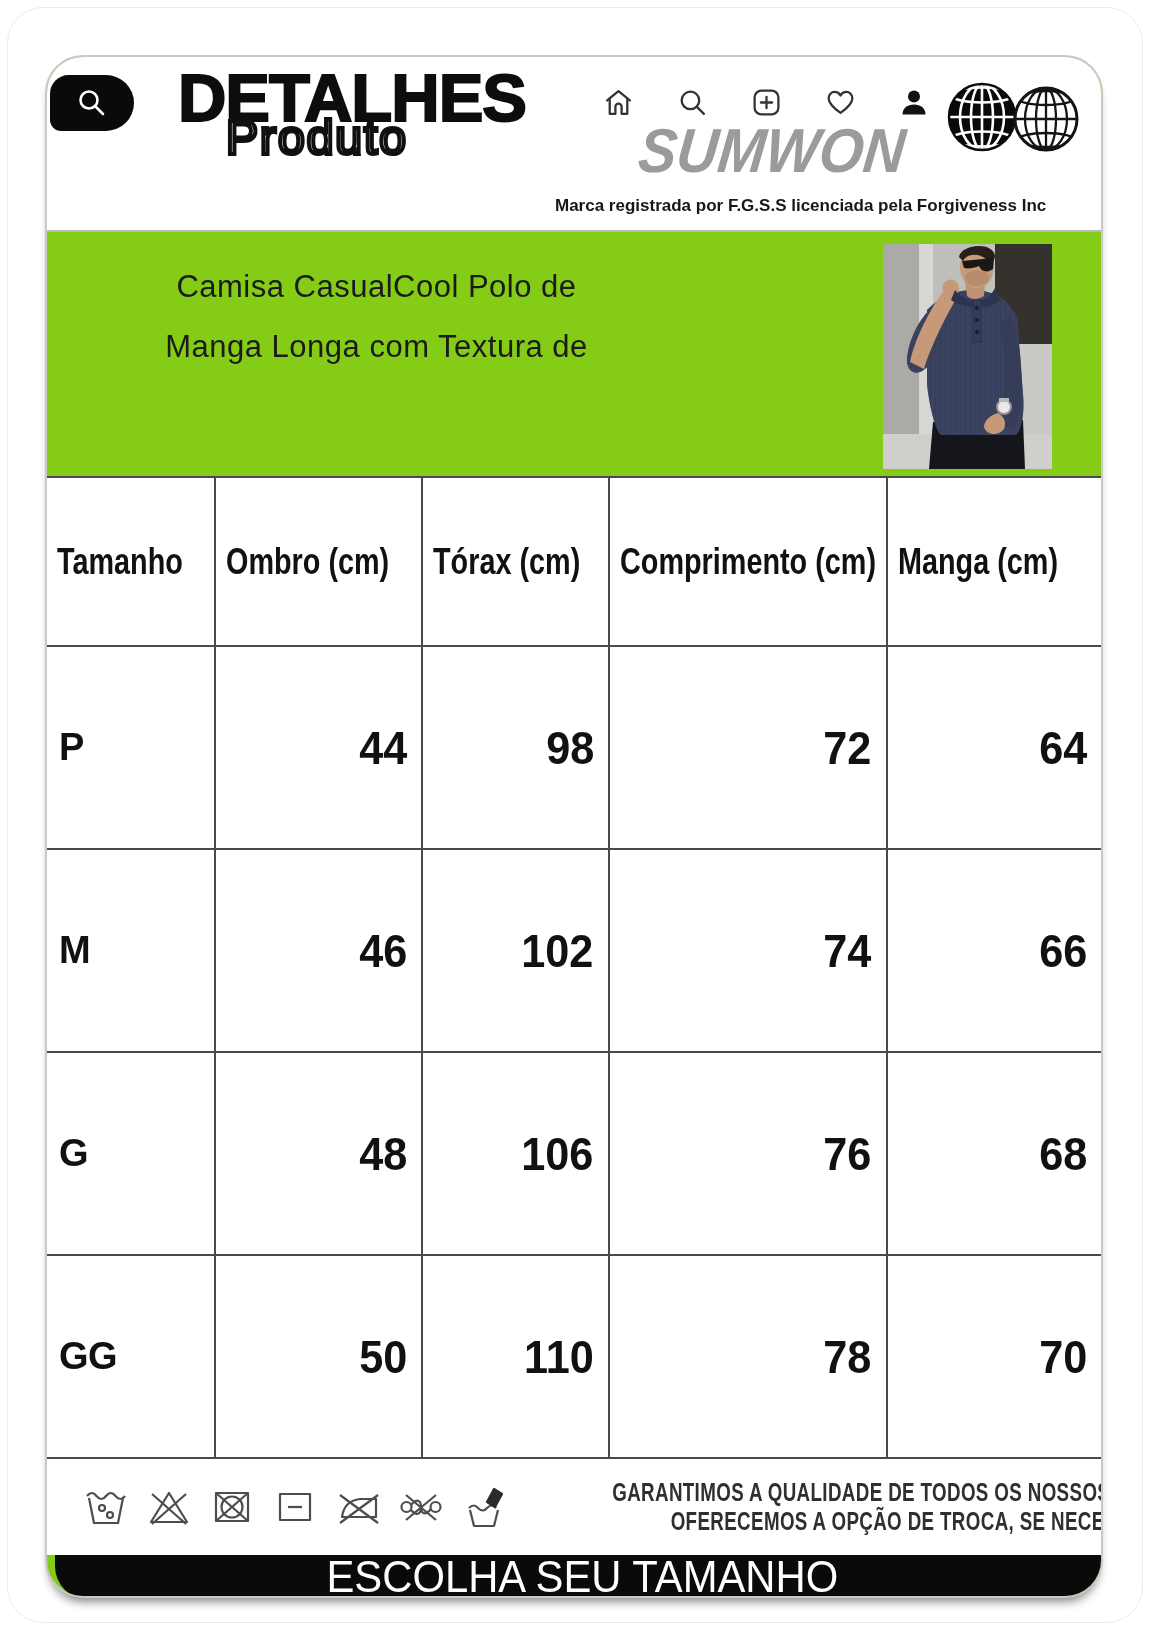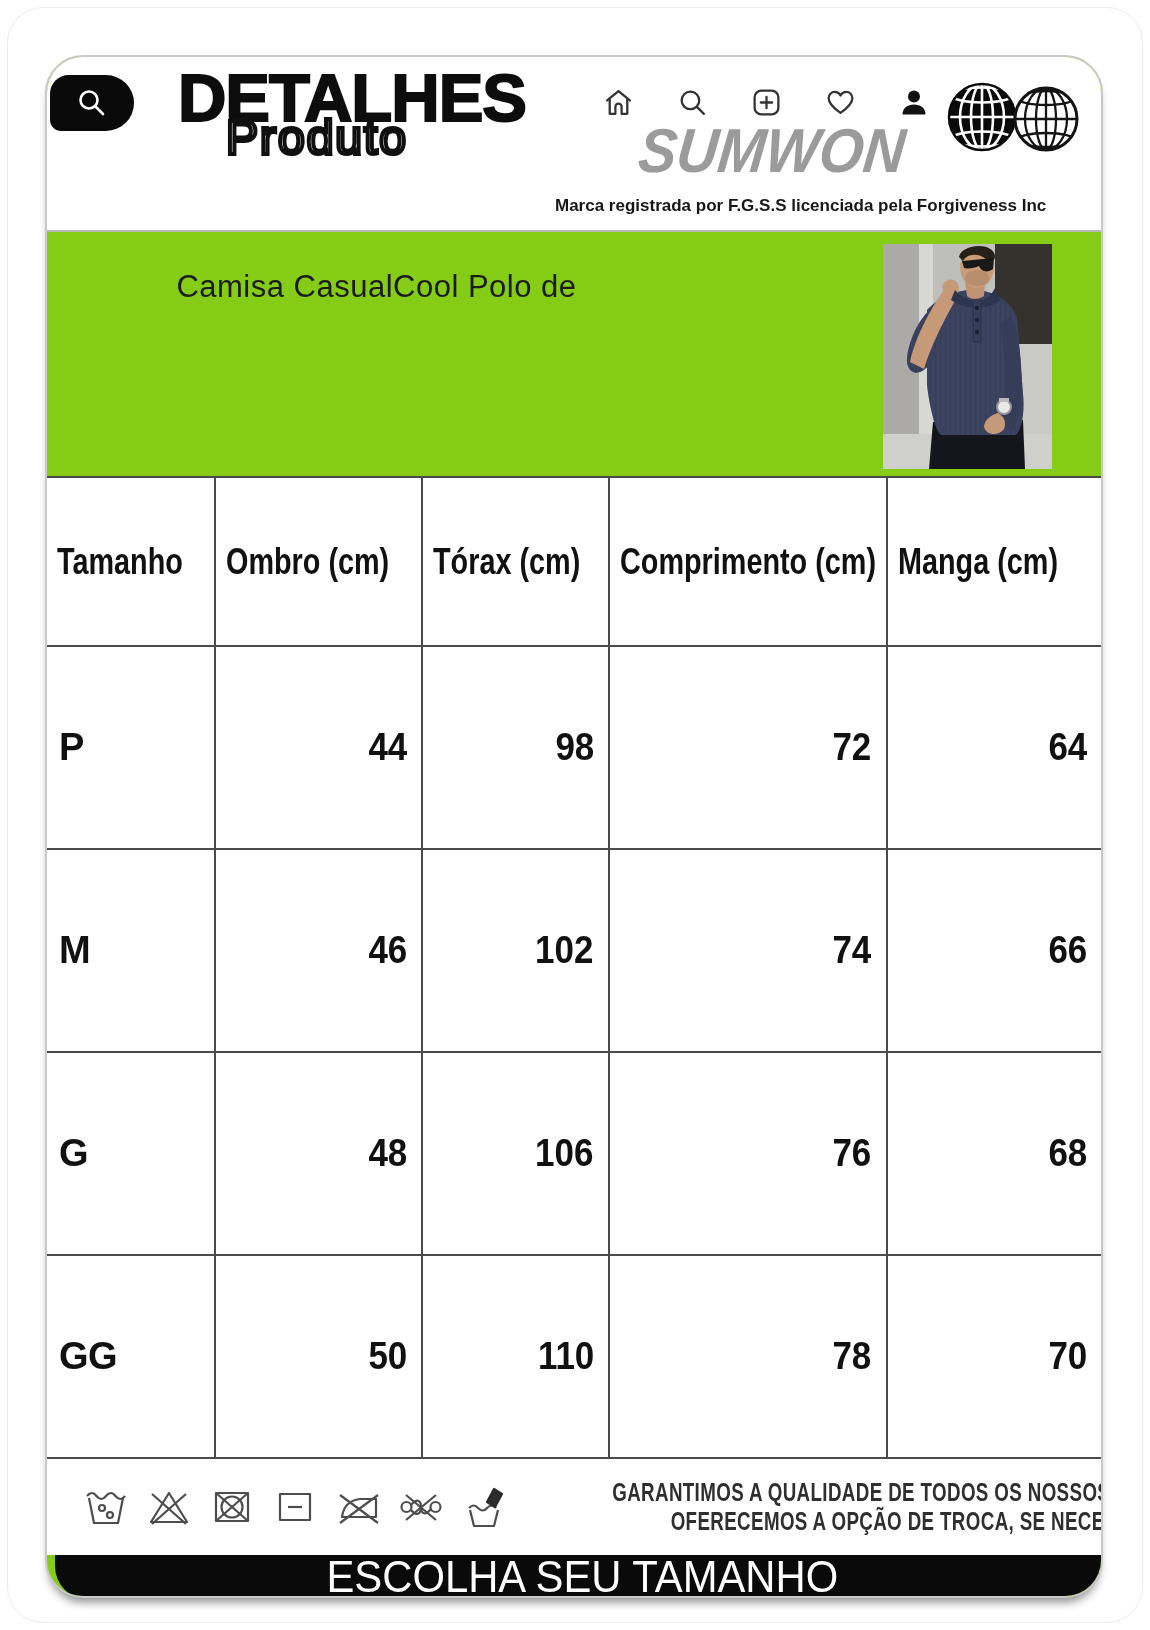--- a/index.html
+++ b/index.html
@@ -42,21 +42,21 @@
   .product-photo svg { display:block; }
 
   
   .size-table { position:absolute; left:-2px; top:419px; width:1058px; height:983px;
                 border-collapse:collapse; table-layout:fixed; }
   .size-table td { border:2px solid #4a4a4a; vertical-align:middle; background:#fff; }
   .size-table tr.head td { height:140px;margin-top:8px; }
   .size-table tr.row td { height:168px; }
   td.c-label { padding-left:10px; text-align:left; }
   td.c-size  { padding-left:12px; text-align:left; font-size:38px; font-weight:700; color:#111; letter-spacing:-.5px; }
-  td.c-val   { padding-right:14px; text-align:right; font-size:38px; font-weight:700; color:#111;padding-left:20px; }
+  td.c-val   { padding-right:14px; text-align:right; font-size:47px; font-weight:700; color:#111;padding-left:20px; }
   .cxh { display:inline-block; white-space:nowrap; font-size:36px; font-weight:700; color:#111;
          transform:scaleX(.8); transform-origin:left center; letter-spacing:0; }
   .cxv { display:inline-block; white-space:nowrap; transform:scaleX(.92); transform-origin:right center; }
 
   
   .care-strip { position:absolute; left:0; top:1402px; width:100%; height:96px; background:#fff;
                 display:flex; align-items:center; }
   .care-icons { display:flex; gap:17px; padding-left:36px; align-items:center; }
   .care-icons svg { display:block; }
   .guarantee { flex:1; text-align:center; padding-right:14px; }
@@ -149,20 +149,21 @@
         </g>
       </svg>
     </div>
 
     <div class="brand">SUMWON</div>
     <div class="trademark">Marca registrada por F.G.S.S licenciada pela Forgiveness Inc</div>
   </div>
 
   <div class="product-title">
     <div>Camisa CasualCool Polo de</div>
+    <div>Manga Longa com Textura de</div>
   </div>
 
   <div class="product-photo">
     <svg width="169" height="225" viewBox="0 0 169 225">
       <defs>
         <pattern id="waffle" width="5" height="6" patternUnits="userSpaceOnUse">
           <rect width="5" height="6" fill="#3b4360"></rect>
           <line x1="2.5" y1="0" x2="2.5" y2="6" stroke="#313a55" stroke-width="1.4"></line>
         </pattern>
       </defs>

